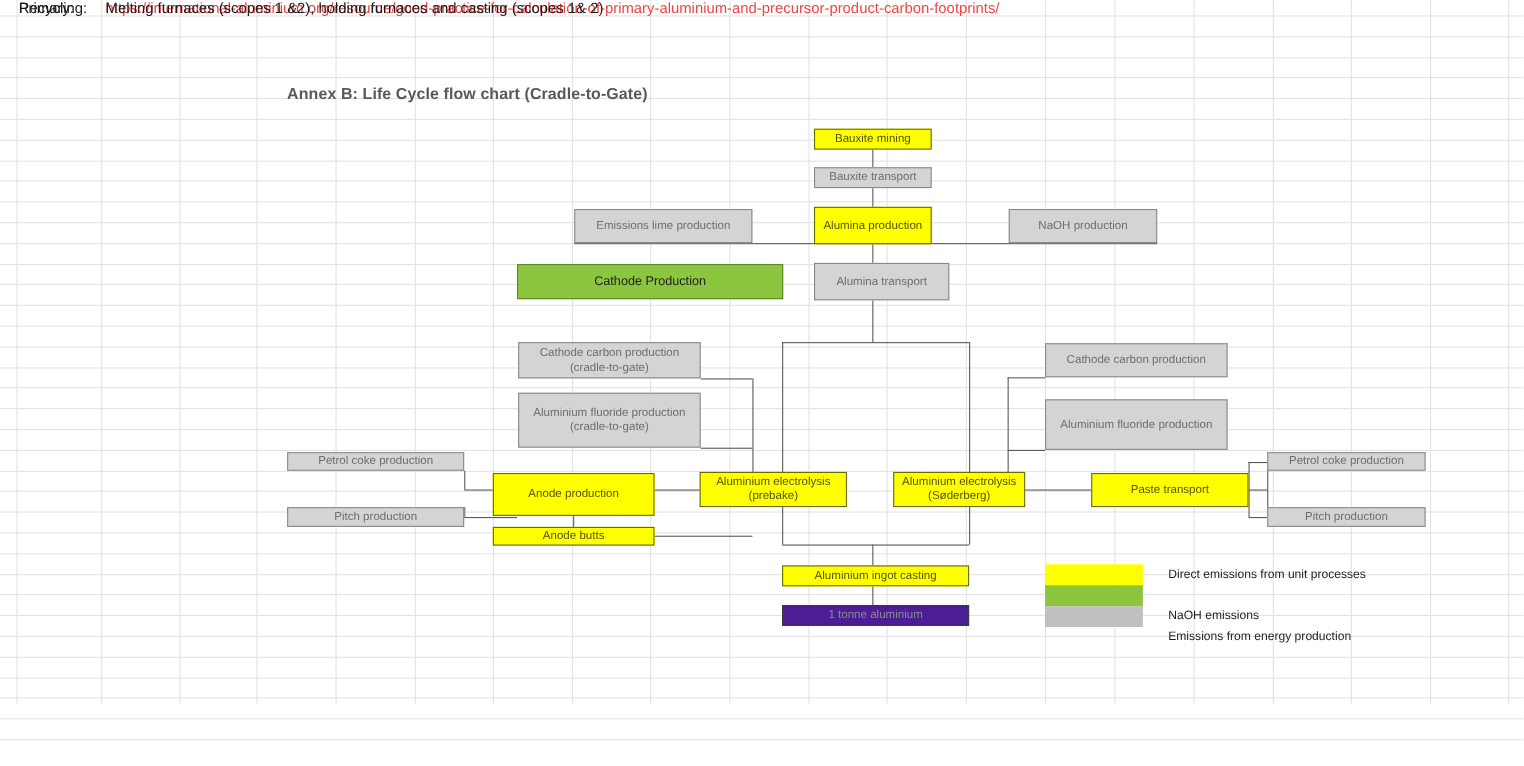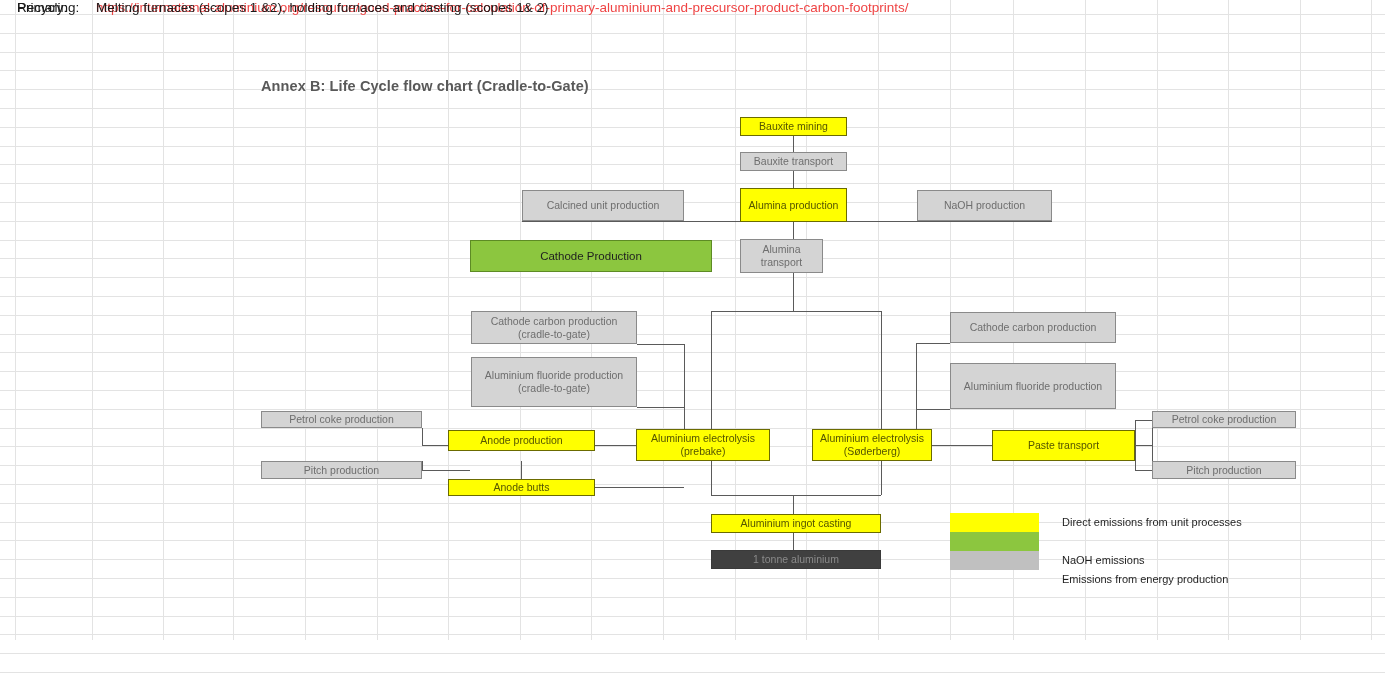--- a/index.html
+++ b/index.html
@@ -26,21 +26,21 @@
        font-weight:bold;color:#595959;letter-spacing:.1px;}
 
   .node{position:absolute;box-sizing:border-box;border:1px solid #7a7a7a;
         display:flex;align-items:center;justify-content:center;
         text-align:center;font-size:10.5px;line-height:13px;
         color:#6e6e6e;padding:1px 3px;z-index:3;}
   .node.yellow{background:#ffff00;border-color:#6b6b00;color:#555500;}
   .node.grey{background:#d4d4d4;border-color:#8a8a8a;color:#6e6e6e;}
   .node.green{background:#8cc63f;border-color:#5d8b24;color:#1f1f1f;
         font-size:11.5px;font-weight:normal;}
-  .node.white{background:#404040;border-color:#3a3a3a;color:#8a8a8a;}
+  .node.white{background:#4c1d95;border-color:#3a3a3a;color:#8a8a8a;}
 
   
   .conn{position:absolute;background:#5a5a5a;z-index:1;}
   .conn.v{width:1px;}
   .conn.h{height:1px;}
 
   
   .swatch{position:absolute;width:89px;height:19px;z-index:3;}
   .legend-text{position:absolute;font-size:11px;color:#1f1f1f;
         white-space:nowrap;z-index:3;}
@@ -157,53 +157,53 @@
       <div class="conn v" style="left: 1135px; top: 445px; height: 25px;"></div>
     </div>
   <div id="nodes">
       <div class="node yellow" style="left: 740px; top: 117px; width: 107px; height: 19px;">
         <span>Bauxite mining</span>
       </div>
       <div class="node grey" style="left: 740px; top: 152px; width: 107px; height: 19px;">
         <span>Bauxite transport</span>
       </div>
       <div class="node grey" style="left: 522px; top: 190px; width: 162px; height: 31px;">
-        <span>Calcined unit production</span>
+        <span>Emissions lime production</span>
       </div>
       <div class="node yellow" style="left: 740px; top: 188px; width: 107px; height: 34px;">
         <span>Alumina production</span>
       </div>
       <div class="node grey" style="left: 917px; top: 190px; width: 135px; height: 31px;">
         <span>NaOH production</span>
       </div>
       <div class="node green" style="left: 470px; top: 240px; width: 242px; height: 32px;">
         <span>Cathode Production</span>
       </div>
-      <div class="node grey" style="left: 740px; top: 239px; width: 83px; height: 34px;">
+      <div class="node grey" style="left: 740px; top: 239px; width: 123px; height: 34px;">
         <span>Alumina transport</span>
       </div>
       <div class="node grey" style="left: 471px; top: 311px; width: 166px; height: 33px;">
         <span>Cathode carbon production (cradle-to-gate)</span>
       </div>
       <div class="node grey" style="left: 950px; top: 312px; width: 166px; height: 31px;">
         <span>Cathode carbon production</span>
       </div>
       <div class="node grey" style="left: 471px; top: 357px; width: 166px; height: 50px;">
         <span>Aluminium fluoride production (cradle-to-gate)</span>
       </div>
       <div class="node grey" style="left: 950px; top: 363px; width: 166px; height: 46px;">
         <span>Aluminium fluoride production</span>
       </div>
       <div class="node grey" style="left: 261px; top: 411px; width: 161px; height: 17px;">
         <span>Petrol coke production</span>
       </div>
       <div class="node grey" style="left: 1152px; top: 411px; width: 144px; height: 17px;">
         <span>Petrol coke production</span>
       </div>
-      <div class="node yellow" style="left: 448px; top: 430px; width: 147px; height: 21px;">
+      <div class="node yellow" style="left: 448px; top: 430px; width: 147px; height: 39px;">
         <span>Anode production</span>
       </div>
       <div class="node yellow" style="left: 636px; top: 429px; width: 134px; height: 32px;">
         <span>Aluminium electrolysis (prebake)</span>
       </div>
       <div class="node yellow" style="left: 812px; top: 429px; width: 120px; height: 32px;">
         <span>Aluminium electrolysis (Søderberg)</span>
       </div>
       <div class="node yellow" style="left: 992px; top: 430px; width: 143px; height: 31px;">
         <span>Paste transport</span>

